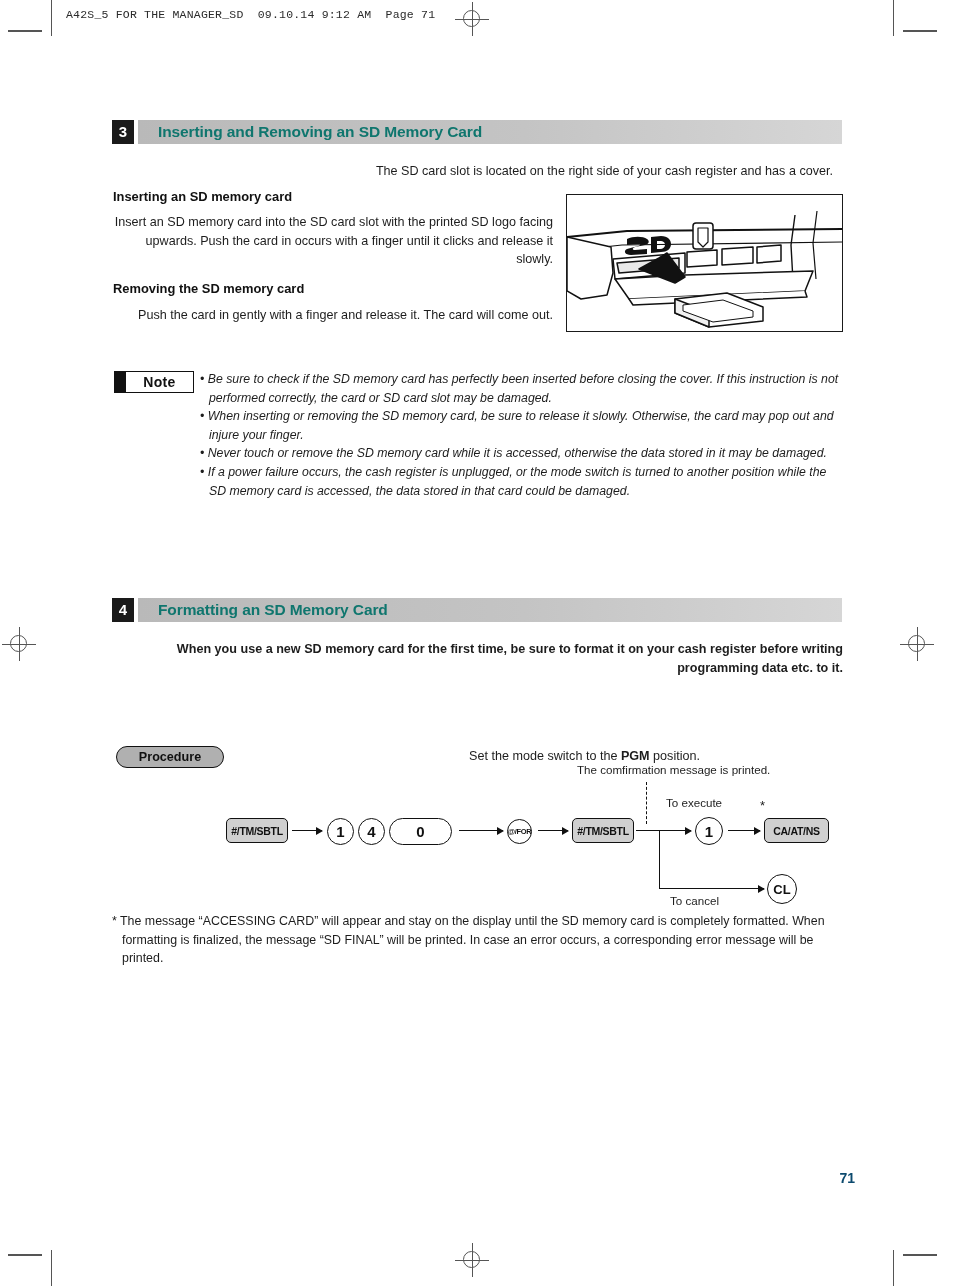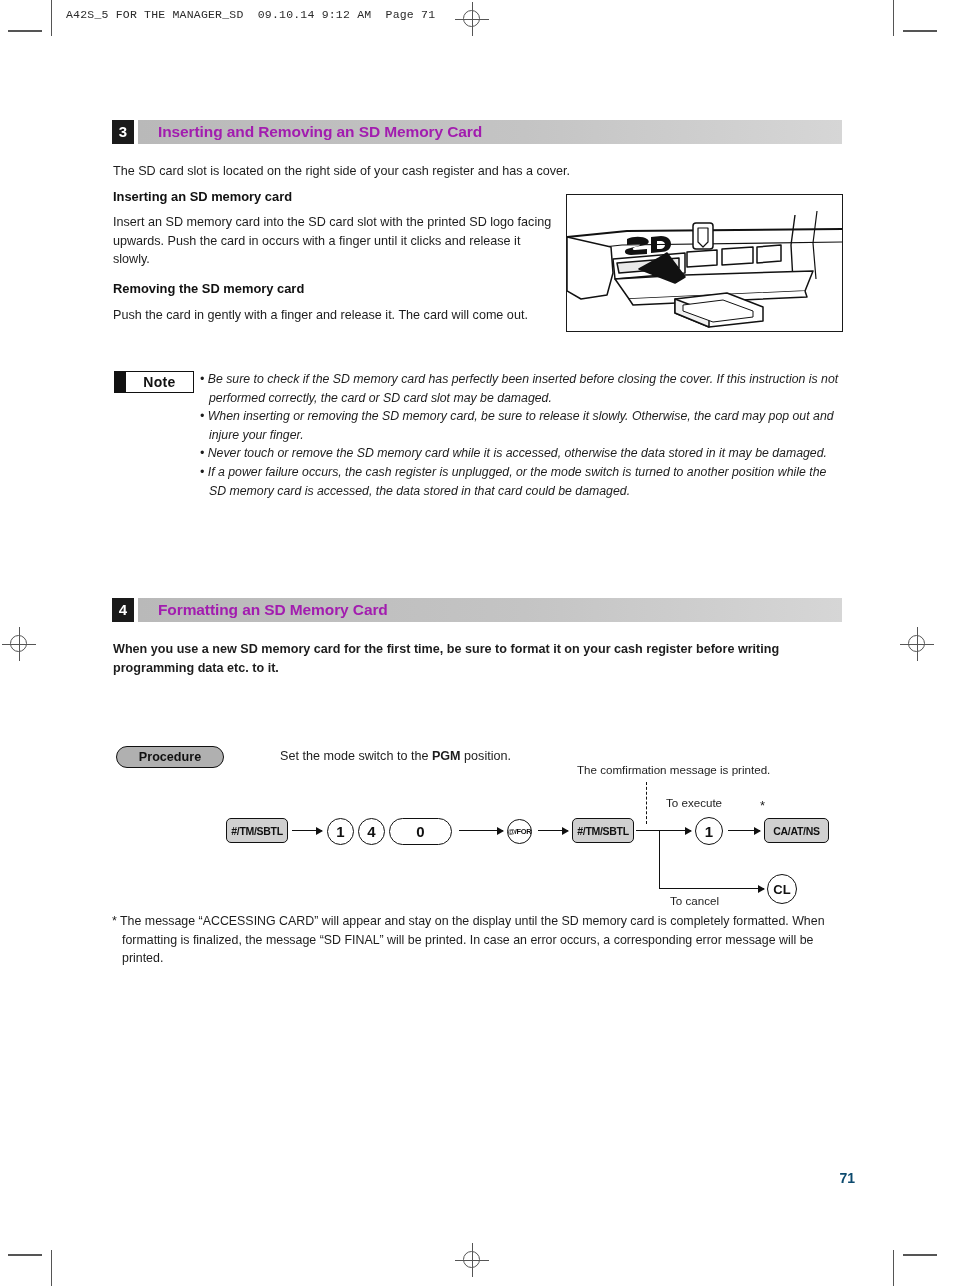--- a/index.html
+++ b/index.html
@@ -30,25 +30,25 @@
   .sec .num{
     position:absolute;left:0;top:0;width:22px;height:24px;background:#1a1a1a;
     color:#fff;font-size:15px;font-weight:bold;line-height:24px;text-align:center;
   }
   .sec .bar{
     position:absolute;left:26px;top:0;right:0;height:24px;
     background:linear-gradient(to right,#b9b9b9 0%,#c4c4c4 55%,#d6d6d6 100%);
   }
   .sec .title{
     position:absolute;left:46px;top:0;height:24px;line-height:24px;
-    font-size:15.5px;font-weight:bold;color:#a21caf;letter-spacing:-0.1px;
-  }
-
-  
-  .txt{position:absolute;font-size:12.6px;line-height:18.5px;color:#1d1d1d;}
+    font-size:15.5px;font-weight:bold;color:#0f766e;letter-spacing:-0.1px;
+  }
+
+  
+  .txt{position:absolute;font-size:12.6px;line-height:18.5px;color:#1d1d1d;text-align:right;}
   .sub{position:absolute;font-size:12.9px;font-weight:bold;color:#111;}
   .bold{font-weight:bold;}
 
   
   .illus{position:absolute;left:566px;top:194px;width:277px;height:138px;
          border:1px solid #1a1a1a;box-sizing:border-box;background:#fff;}
 
   
   .notebox{position:absolute;left:114px;top:371px;width:80px;height:22px;
            border:1.4px solid #111;box-sizing:border-box;background:#fff;}

